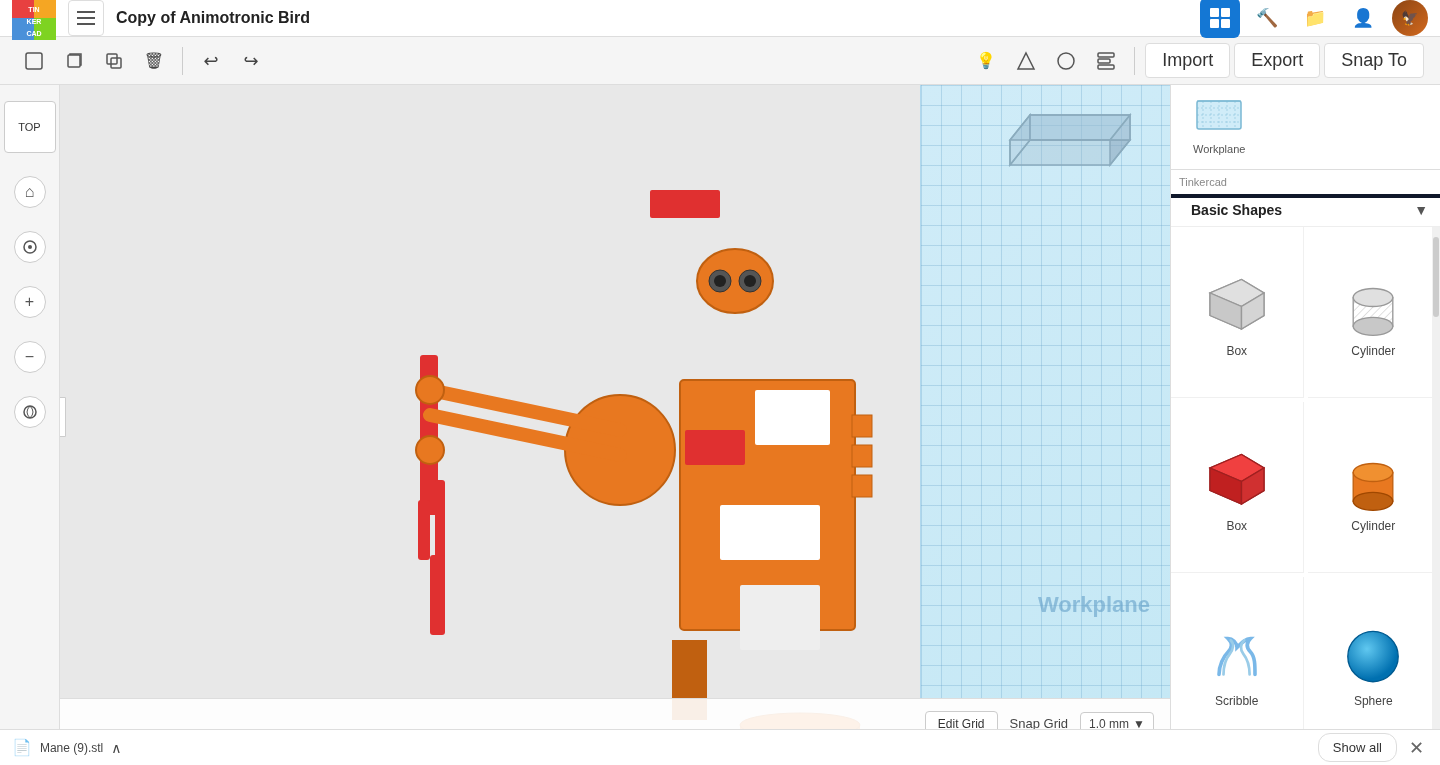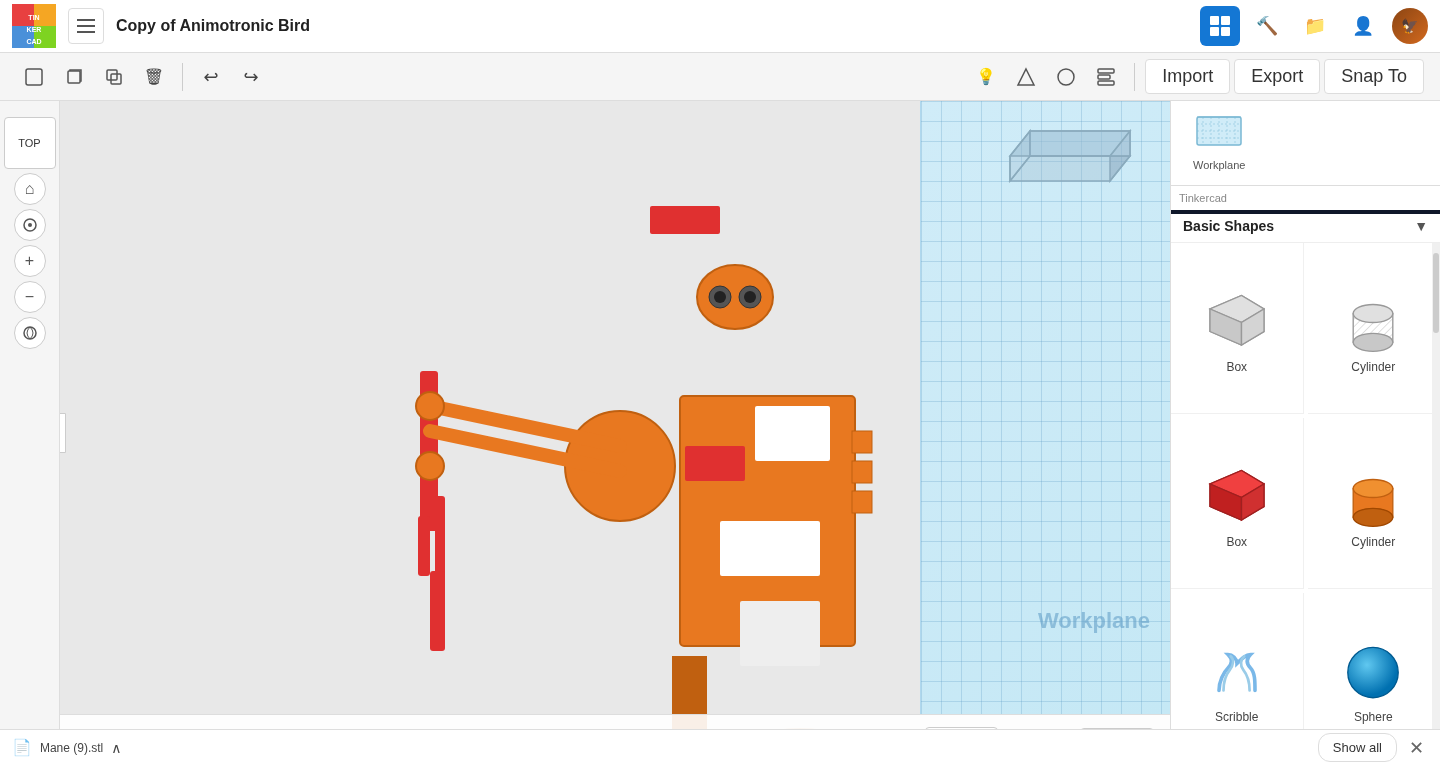--- a/index.html
+++ b/index.html
@@ -2,21 +2,21 @@
 <html><head>
   <meta charset="utf-8">
   <style>
     * { box-sizing: border-box; margin: 0; padding: 0; }
     body { font-family: 'Segoe UI', Arial, sans-serif; background: #f0f0f0; width: 1440px; height: 765px; overflow: hidden; }
 
     
     #navbar {
       display: flex; align-items: center;
       background: #fff; border-bottom: 1px solid #ddd;
-      height: 53px; padding: 0 12px; gap: 12px;
+      height: 37px; padding: 0 12px; gap: 12px;
     }
     #tinkercad-logo {
       width: 44px; height: 44px; flex-shrink: 0;
     }
     #project-title { font-size: 16px; font-weight: 600; color: #222; flex: 1; }
     #nav-right { display: flex; align-items: center; gap: 8px; margin-left: auto; }
     .nav-icon-btn {
       width: 40px; height: 40px; border-radius: 6px;
       display: flex; align-items: center; justify-content: center;
       cursor: pointer; border: none; background: transparent; font-size: 20px;
@@ -41,21 +41,21 @@
       background: #fff; font-size: 18px; cursor: pointer; color: #333;
     }
 
     
     #main { display: flex; height: calc(765px - 54px - 48px); }
 
     
     #left-panel {
       width: 60px; background: #f5f5f5; border-right: 1px solid #ddd;
       display: flex; flex-direction: column; align-items: center;
-      padding: 16px 0; gap: 4px; position: relative;
+      padding: 16px 0; gap: 23px; position: relative;
     }
     #view-cube {
       width: 52px; height: 52px; border: 1px solid #ccc; background: #fff;
       display: flex; align-items: center; justify-content: center;
       font-size: 11px; color: #333; border-radius: 4px; cursor: pointer;
     }
     .left-btn {
       width: 32px; height: 32px; border-radius: 50%; border: 1px solid #ccc;
       background: #fff; display: flex; align-items: center; justify-content: center;
       cursor: pointer; font-size: 16px; color: #555;
@@ -373,21 +373,21 @@
           </svg>
         </div>
         <span>Workplane</span>
       </div>
     </div>
 
     <div id="category-row">
       <span id="category-provider-label" style="font-size:11px;color:#888;">Tinkercad</span>
     </div>
     <div style="display:flex;align-items:center;justify-content:space-between;padding:4px 12px 8px 12px;border-bottom:1px solid #eee;">
-      <span style="font-size:14px;font-weight:600;color:#222;">Basic Shapes</span>
+      <span style="font-size:14px;font-weight:600;color:#222;margin-left:8px;">Basic Shapes</span>
       <span style="font-size:14px;color:#555;cursor:pointer;">▼</span>
     </div>
 
     <div id="shapes-grid" style="position:relative;">
 
       <div class="shape-item">
         <svg class="shape-icon" viewBox="0 0 80 80">
 
           <defs>
             <pattern id="hatch1" patternUnits="userSpaceOnUse" width="6" height="6" patternTransform="rotate(45)">

